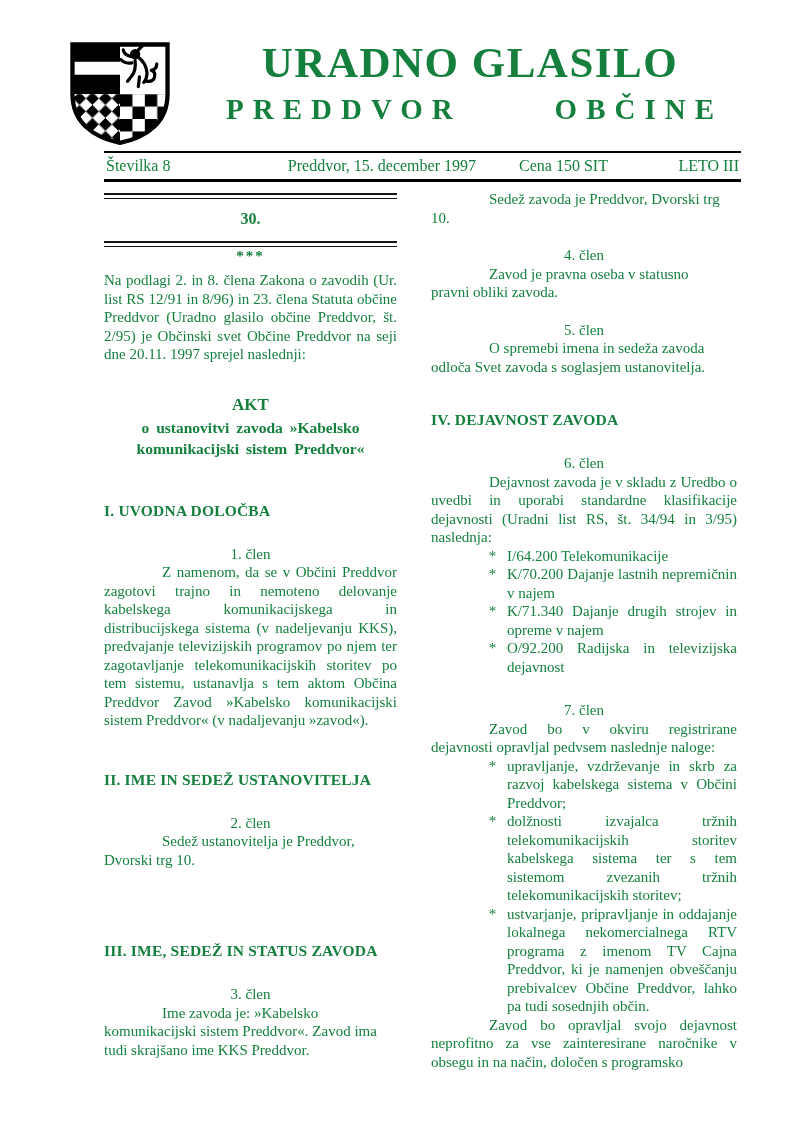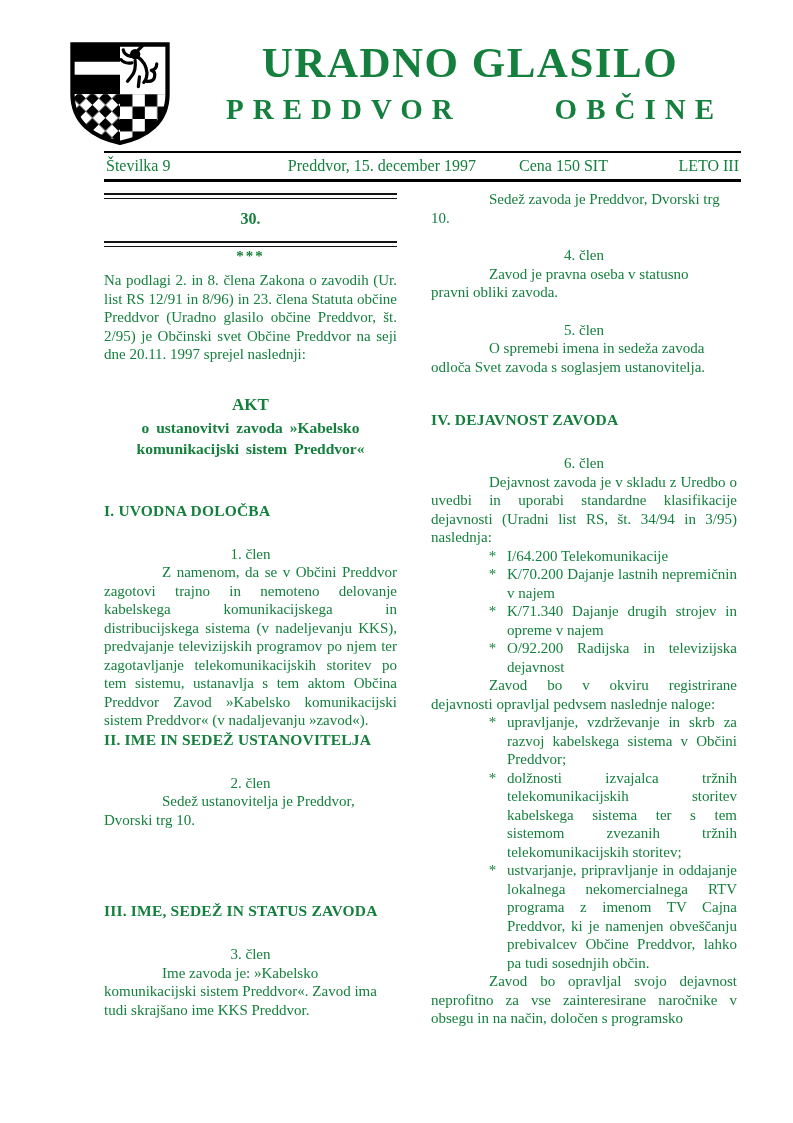--- a/index.html
+++ b/index.html
@@ -34,21 +34,21 @@
   .rule{height:3px;border-top:2px solid #151515;border-bottom:1px solid #151515;}
   .rule.first{margin-top:3px;}
   .artnum{text-align:center;font-weight:700;font-size:16px;margin:11px 0 12px;}
   .stars{text-align:center;font-weight:700;margin:0 0 6px;letter-spacing:2px;}
 
   .akt{margin-top:30px;text-align:center;font-weight:700;font-size:17px;line-height:21px;}
   .akt-sub{text-align:center;font-weight:700;font-size:15.5px;line-height:21px;margin-top:2px;word-spacing:3px;}
 
   .sec{font-weight:700;font-size:15.5px;margin:0;letter-spacing:.2px;line-height:19px;}
   .mt-sec{margin-top:42px;}
-  .mt-sec2{}
+  .mt-sec2{margin-top:40px;}
   .mt-sec3{margin-top:72px;}
   .mt-sec4{margin-top:34px;}
   .clen{text-align:center;margin-top:25px;}
   .clen.tight{margin-top:19px;text-align:center;}
 
   .blist{list-style:none;margin:0;padding:0 0 0 56px;}
   .blist li{display:flex;gap:9px;}
   .mark{width:11px;flex:none;text-align:center;}
   .itxt{flex:1;text-align:justify;}
 </style>
@@ -95,21 +95,21 @@
 
   <div class="titles">
     <div class="t1">URADNO GLASILO</div>
     <div class="t2">
       <span>PREDDVOR</span>
       <span>OBČINE</span>
     </div>
   </div>
 
   <div class="meta">
-    <span class="m-issue">Številka 9</span>
+    <span class="m-issue">Številka 8</span>
     <span class="m-date">Preddvor, 15. december 1997</span>
     <span class="m-price">Cena 150 SIT</span>
     <span class="m-vol">LETO III</span>
   </div>
 
   <main class="cols">
 
     <section class="col colL">
       <div class="rule first"></div>
       <div class="artnum">30.</div>
@@ -166,20 +166,21 @@
         <li>
           <span class="mark">*</span>
           <span class="itxt">K/71.340 Dajanje drugih strojev in opreme v najem</span>
         </li>
         <li>
           <span class="mark">*</span>
           <span class="itxt">O/92.200 Radijska in televizijska dejavnost</span>
         </li>
       </ul>
 
+      <div class="clen">7. člen</div>
       <p class="just ind">Zavod bo v okviru registrirane dejavnosti opravljal pedvsem naslednje naloge:</p>
 
       <ul class="blist">
         <li>
           <span class="mark">*</span>
           <span class="itxt">upravljanje, vzdrževanje in skrb za razvoj kabelskega sistema v Občini Preddvor;</span>
         </li>
         <li>
           <span class="mark">*</span>
           <span class="itxt">dolžnosti izvajalca tržnih telekomunikacijskih storitev kabelskega sistema ter s tem sistemom zvezanih tržnih telekomunikacijskih storitev;</span>

